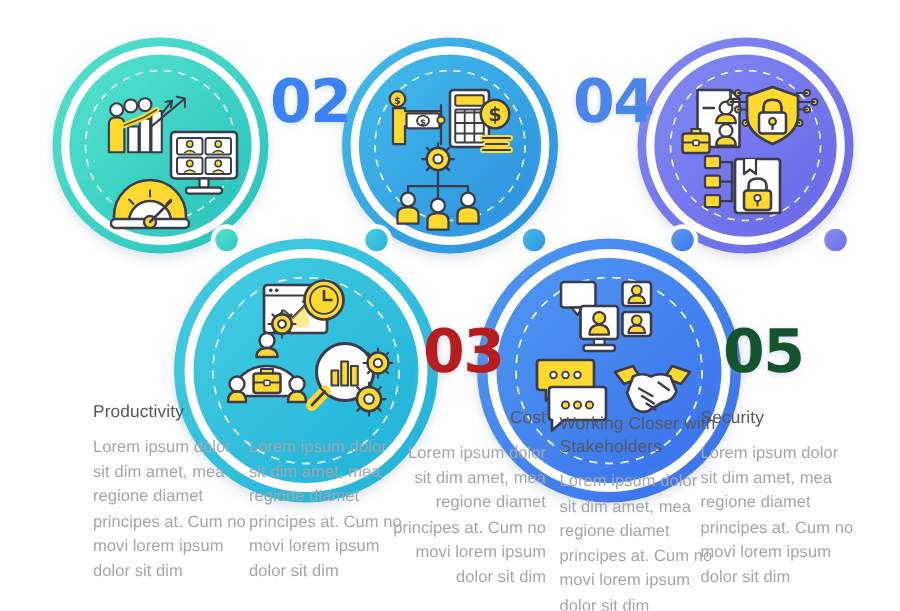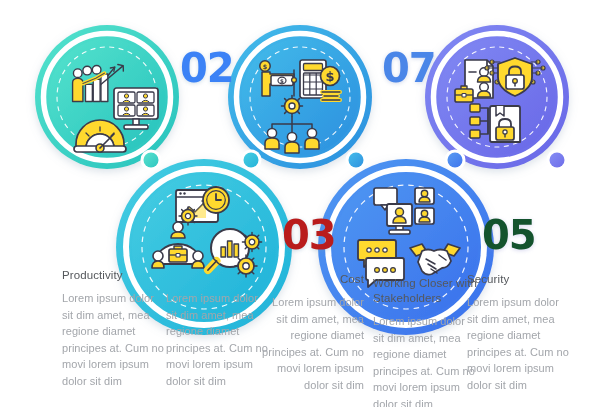--- a/index.html
+++ b/index.html
@@ -430,21 +430,21 @@
       <circle cx="557" cy="160" r="10.5" fill="#ffffff"></circle>
       <circle cx="557" cy="160" r="7.5" fill="url(#d5)"></circle>
     </g>
   </svg>
 
 
   <div class="step-num" style="left:180px; top:48px; color:#3b82f6; filter:drop-shadow(0 1px 2px rgba(120,160,190,0.35));">02</div>
 
   <div class="step-num" style="left:282px; top:215px; color:#b91c1c; filter:drop-shadow(0 1px 2px rgba(120,160,190,0.35));">03</div>
 
-  <div class="step-num" style="left:382px; top:48px; color:#4A86E8; filter:drop-shadow(0 1px 2px rgba(130,150,200,0.35));">07</div>
+  <div class="step-num" style="left:382px; top:48px; color:#4A86E8; filter:drop-shadow(0 1px 2px rgba(130,150,200,0.35));">04</div>
 
   <div class="step-num" style="left:482px; top:215px; color:#14532d; filter:drop-shadow(0 1px 2px rgba(140,140,210,0.35));">05</div>
 
   <div class="text-col" style="left:62px; top:268px; width:104px;">
     <div class="step-title">Productivity</div>
     <div class="step-body">Lorem ipsum dolor sit dim amet, mea regione diamet principes at. Cum no movi lorem ipsum dolor sit dim</div>
   </div>
 
   <div class="text-col" style="left:166px; top:290px; width:104px;">
     <div class="step-body">Lorem ipsum dolor sit dim amet, mea regione diamet principes at. Cum no movi lorem ipsum dolor sit dim</div>

